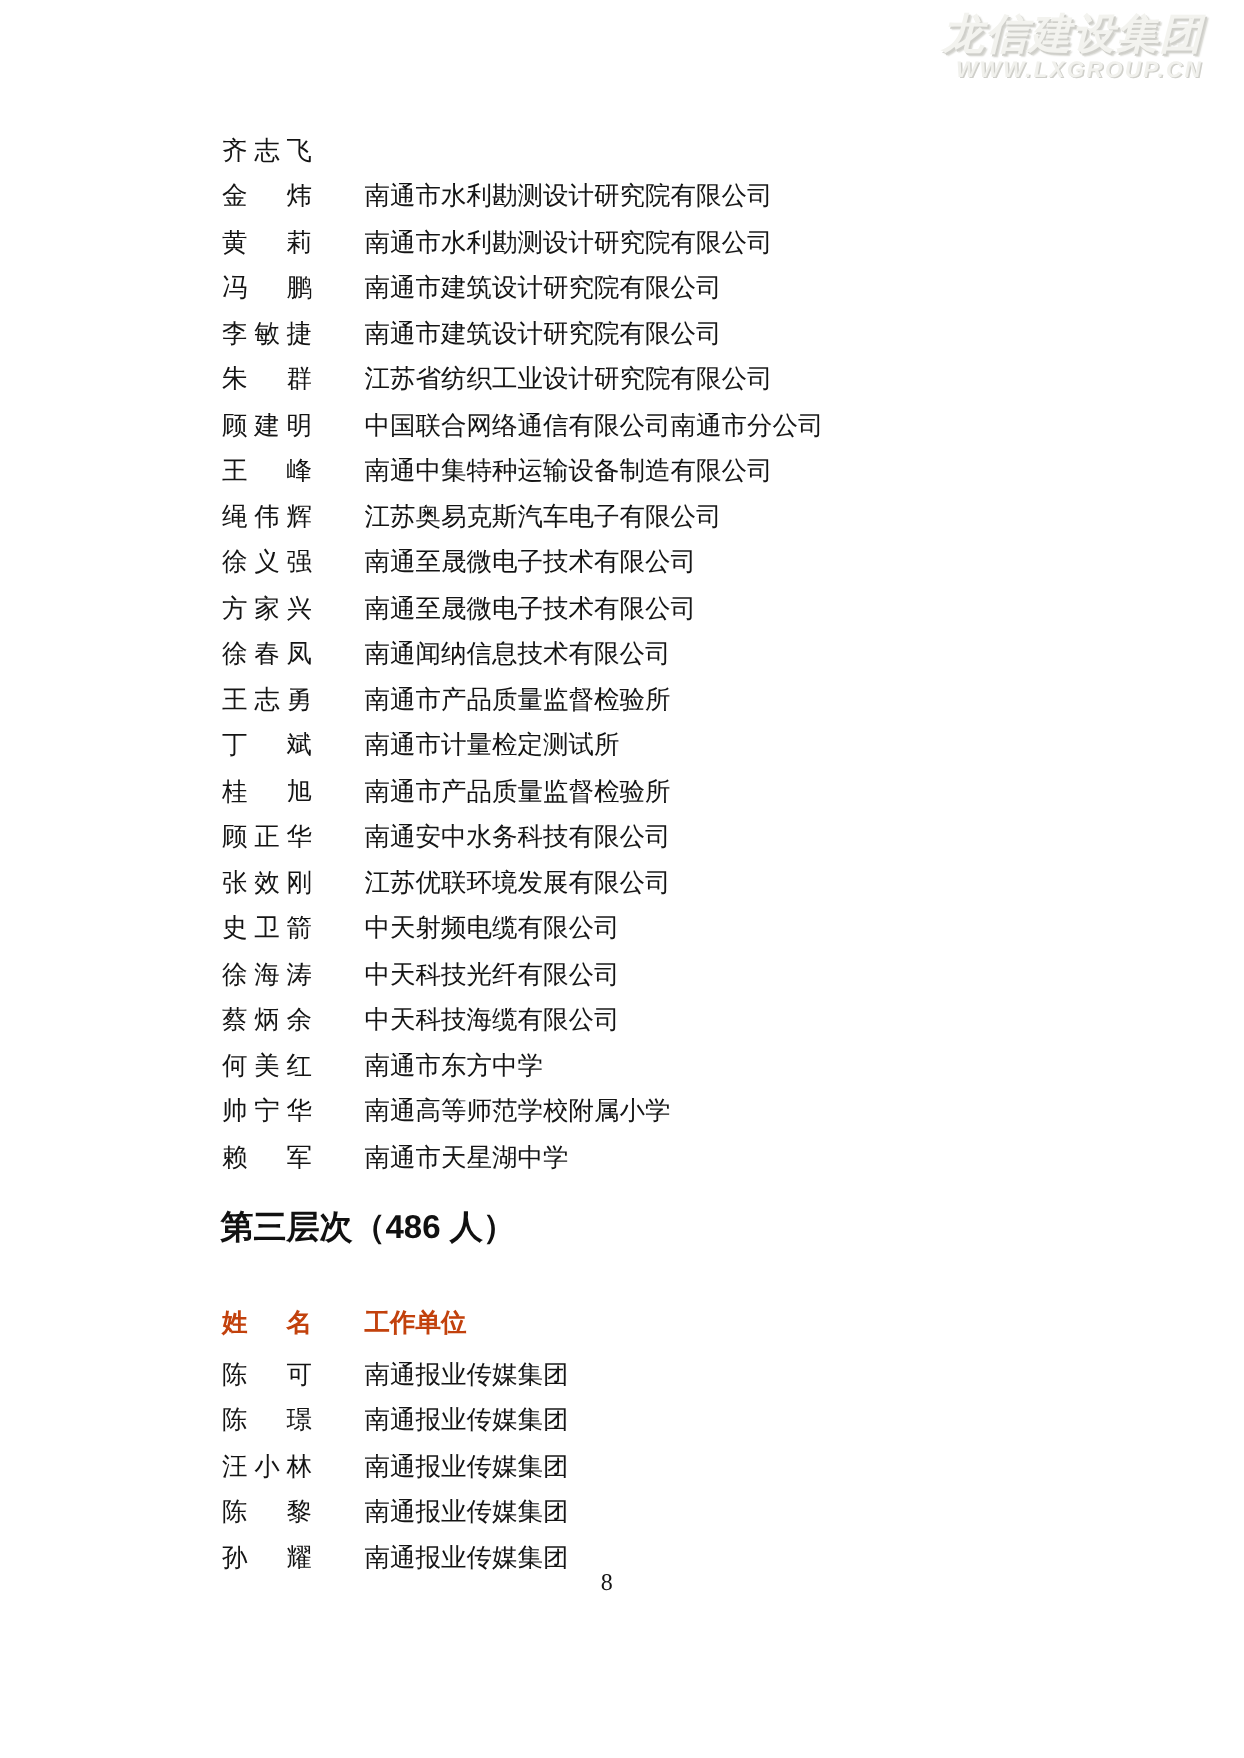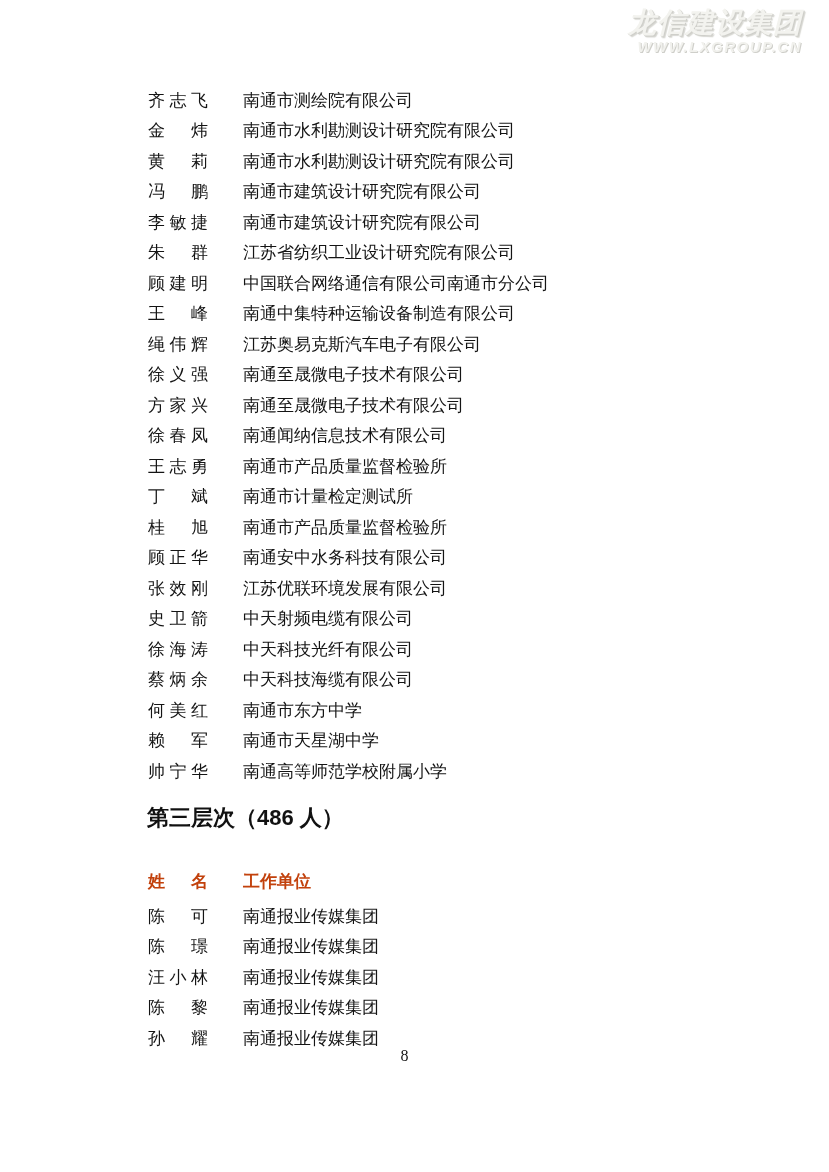--- a/index.html
+++ b/index.html
@@ -113,21 +113,20 @@
 <div class="page">
 
   <div class="watermark">
     <div class="wm-brand">龙信建设集团</div>
     <div class="wm-url">WWW.LXGROUP.CN</div>
   </div>
 
   <div class="rows rows-top" id="rows-top">
       <div class="trow">
         <span class="name-cell">齐志飞</span>
-        <span class="unit-cell">南通市测绘院有限公司</span>
       </div>
       <div class="trow">
         <span class="name-cell">金 炜</span>
         <span class="unit-cell">南通市水利勘测设计研究院有限公司</span>
       </div>
       <div class="trow">
         <span class="name-cell">黄 莉</span>
         <span class="unit-cell">南通市水利勘测设计研究院有限公司</span>
       </div>
       <div class="trow">
@@ -196,26 +195,26 @@
       </div>
       <div class="trow">
         <span class="name-cell">蔡炳余</span>
         <span class="unit-cell">中天科技海缆有限公司</span>
       </div>
       <div class="trow">
         <span class="name-cell">何美红</span>
         <span class="unit-cell">南通市东方中学</span>
       </div>
       <div class="trow">
+        <span class="name-cell">帅宁华</span>
+        <span class="unit-cell">南通高等师范学校附属小学</span>
+      </div>
+      <div class="trow">
         <span class="name-cell">赖 军</span>
         <span class="unit-cell">南通市天星湖中学</span>
-      </div>
-      <div class="trow">
-        <span class="name-cell">帅宁华</span>
-        <span class="unit-cell">南通高等师范学校附属小学</span>
       </div>
     </div>
 
   <div class="section-heading">第三层次（486 人）</div>
 
   <div class="col-header">
     <span class="name-cell">姓 名</span>
     <span class="unit-head">工作单位</span>
   </div>
 

